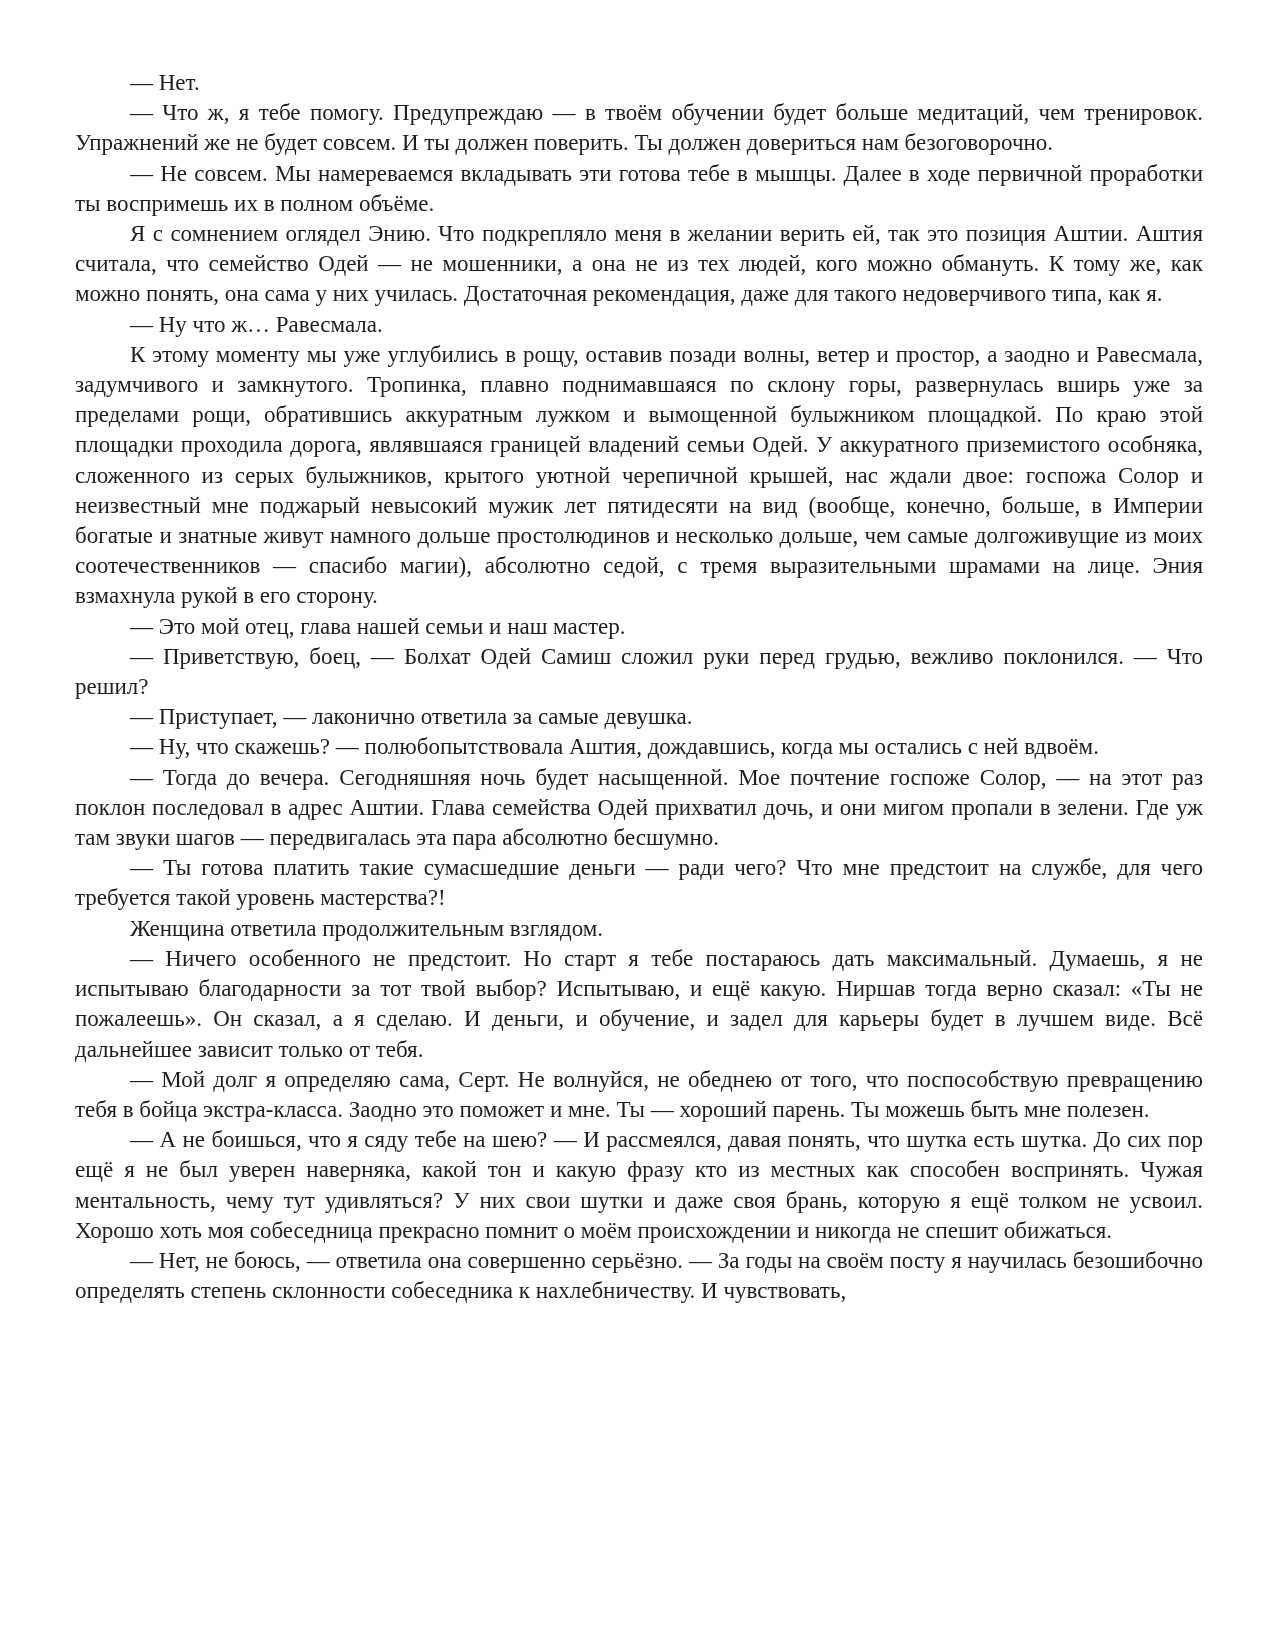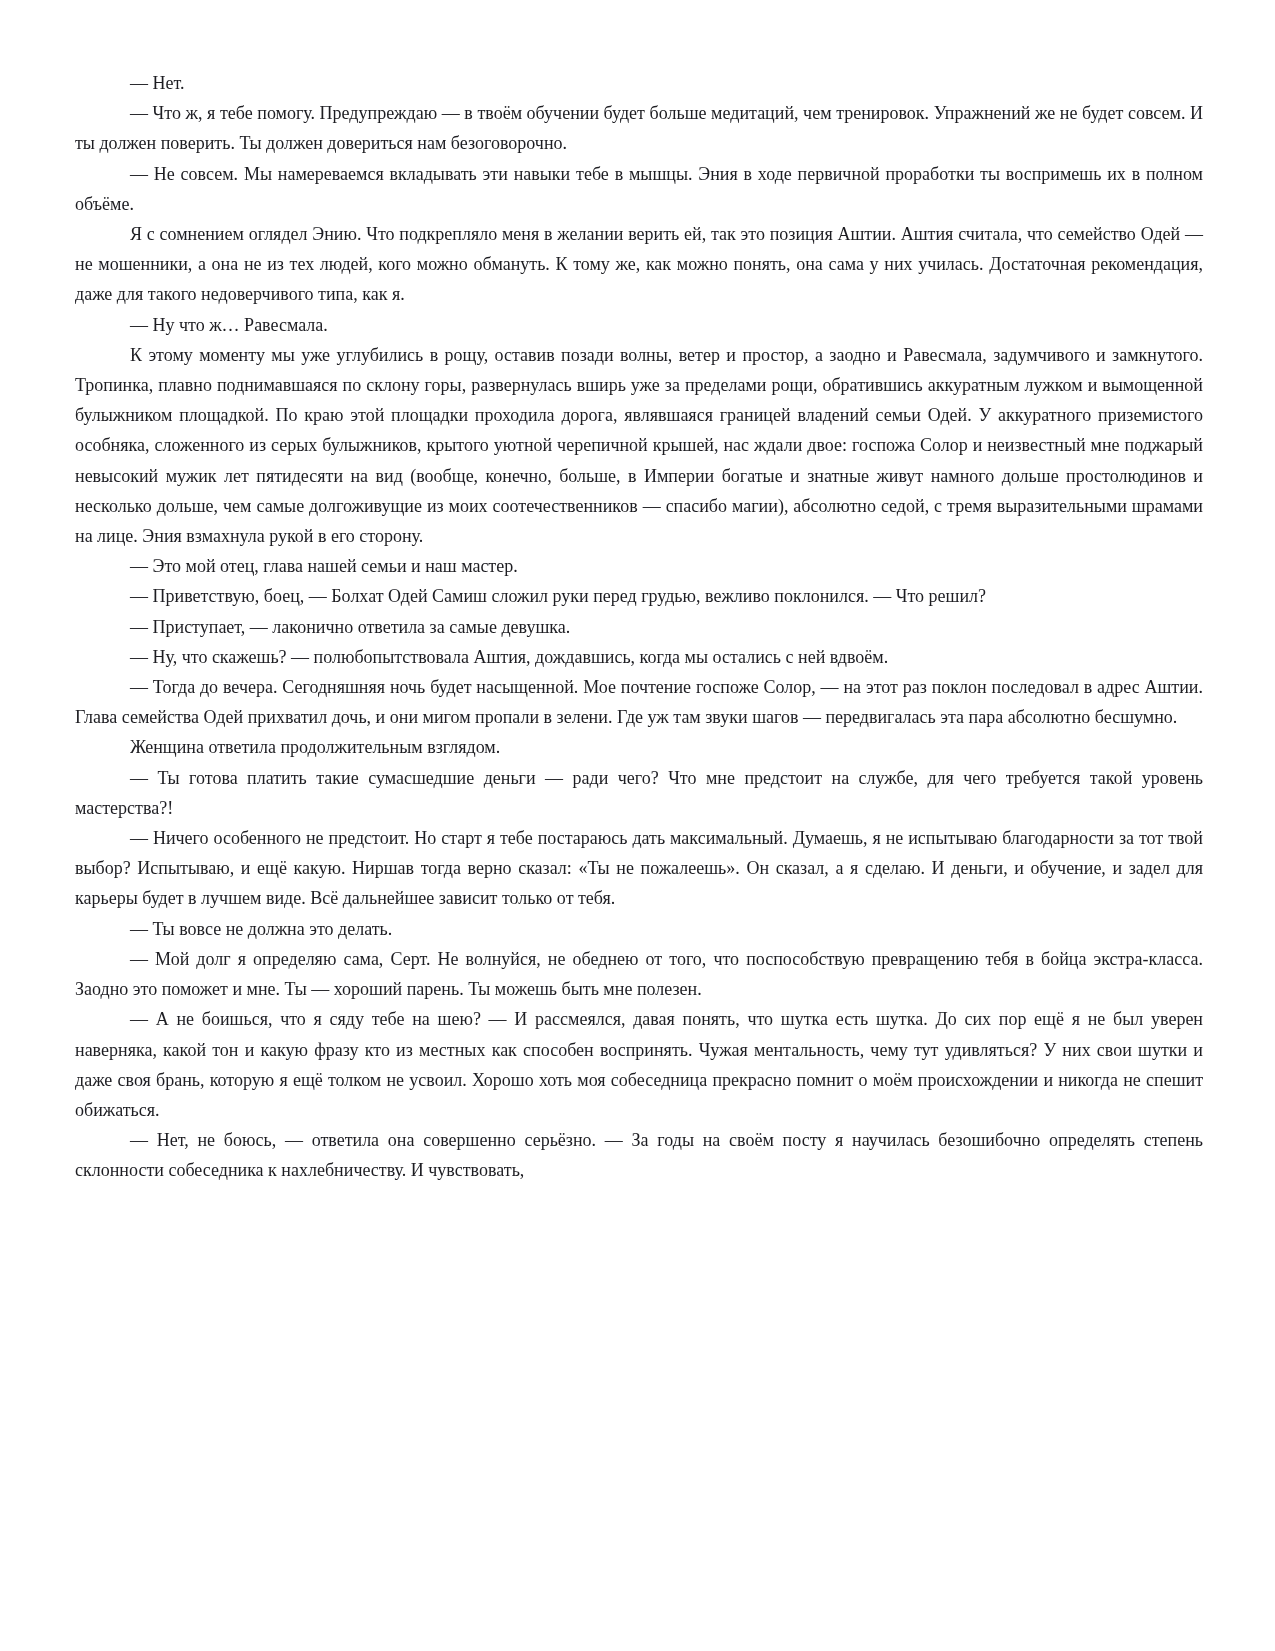--- a/index.html
+++ b/index.html
@@ -10,49 +10,48 @@
   .page {
     width: 1275px;
     height: 1651px;
     box-sizing: border-box;
     background: #ffffff;
     padding: 68px 72px 40px 75px;
     overflow: hidden;
   }
   .text-body {
     font-family: "Liberation Serif", "DejaVu Serif", serif;
-    font-size: 18px;
+    font-size: 23px;
     line-height: 30.2px;
     color: #1d1d22;
     text-align: justify;
   }
   .text-body p.para {
     margin: 0;
     padding: 0;
     text-indent: 55px;
     text-align: justify;
   }
 </style>
 </head>
 <body>
 
 <div class="page">
   <div class="text-body" id="text-container">
       <p class="para">— Нет.</p>
       <p class="para">— Что ж, я тебе помогу. Предупреждаю — в твоём обучении будет больше медитаций, чем тренировок. Упражнений же не будет совсем. И ты должен поверить. Ты должен довериться нам безоговорочно.</p>
-      <p class="para">— Не совсем. Мы намереваемся вкладывать эти навыки тебе в мышцы. Эния в ходе первичной проработки ты воспримешь их в полном объёме.</p>
+      <p class="para">— Не совсем. Мы намереваемся вкладывать эти готова тебе в мышцы. Далее в ходе первичной проработки ты воспримешь их в полном объёме.</p>
       <p class="para">Я с сомнением оглядел Энию. Что подкрепляло меня в желании верить ей, так это позиция Аштии. Аштия считала, что семейство Одей — не мошенники, а она не из тех людей, кого можно обмануть. К тому же, как можно понять, она сама у них училась. Достаточная рекомендация, даже для такого недоверчивого типа, как я.</p>
       <p class="para">— Ну что ж… Равесмала.</p>
       <p class="para">К этому моменту мы уже углубились в рощу, оставив позади волны, ветер и простор, а заодно и Равесмала, задумчивого и замкнутого. Тропинка, плавно поднимавшаяся по склону горы, развернулась вширь уже за пределами рощи, обратившись аккуратным лужком и вымощенной булыжником площадкой. По краю этой площадки проходила дорога, являвшаяся границей владений семьи Одей. У аккуратного приземистого особняка, сложенного из серых булыжников, крытого уютной черепичной крышей, нас ждали двое: госпожа Солор и неизвестный мне поджарый невысокий мужик лет пятидесяти на вид (вообще, конечно, больше, в Империи богатые и знатные живут намного дольше простолюдинов и несколько дольше, чем самые долгоживущие из моих соотечественников — спасибо магии), абсолютно седой, с тремя выразительными шрамами на лице. Эния взмахнула рукой в его сторону.</p>
       <p class="para">— Это мой отец, глава нашей семьи и наш мастер.</p>
       <p class="para">— Приветствую, боец, — Болхат Одей Самиш сложил руки перед грудью, вежливо поклонился. — Что решил?</p>
       <p class="para">— Приступает, — лаконично ответила за самые девушка.</p>
       <p class="para">— Ну, что скажешь? — полюбопытствовала Аштия, дождавшись, когда мы остались с ней вдвоём.</p>
       <p class="para">— Тогда до вечера. Сегодняшняя ночь будет насыщенной. Мое почтение госпоже Солор, — на этот раз поклон последовал в адрес Аштии. Глава семейства Одей прихватил дочь, и они мигом пропали в зелени. Где уж там звуки шагов — передвигалась эта пара абсолютно бесшумно.</p>
+      <p class="para">— Ты готова платить такие сумасшедшие деньги — ради чего? Что мне предстоит на службе, для чего требуется такой уровень мастерства?!</p>
       <p class="para">Женщина ответила продолжительным взглядом.</p>
-      <p class="para">— Ты готова платить такие сумасшедшие деньги — ради чего? Что мне предстоит на службе, для чего требуется такой уровень мастерства?!</p>
       <p class="para">— Ничего особенного не предстоит. Но старт я тебе постараюсь дать максимальный. Думаешь, я не испытываю благодарности за тот твой выбор? Испытываю, и ещё какую. Ниршав тогда верно сказал: «Ты не пожалеешь». Он сказал, а я сделаю. И деньги, и обучение, и задел для карьеры будет в лучшем виде. Всё дальнейшее зависит только от тебя.</p>
-      <p class="para">— Ты вовсе не должна это делать.</p>
       <p class="para">— Мой долг я определяю сама, Серт. Не волнуйся, не обеднею от того, что поспособствую превращению тебя в бойца экстра-класса. Заодно это поможет и мне. Ты — хороший парень. Ты можешь быть мне полезен.</p>
       <p class="para">— А не боишься, что я сяду тебе на шею? — И рассмеялся, давая понять, что шутка есть шутка. До сих пор ещё я не был уверен наверняка, какой тон и какую фразу кто из местных как способен воспринять. Чужая ментальность, чему тут удивляться? У них свои шутки и даже своя брань, которую я ещё толком не усвоил. Хорошо хоть моя собеседница прекрасно помнит о моём происхождении и никогда не спешит обижаться.</p>
       <p class="para">— Нет, не боюсь, — ответила она совершенно серьёзно. — За годы на своём посту я научилась безошибочно определять степень склонности собеседника к нахлебничеству. И чувствовать,</p>
     </div>
 </div>
 
 </body></html>

